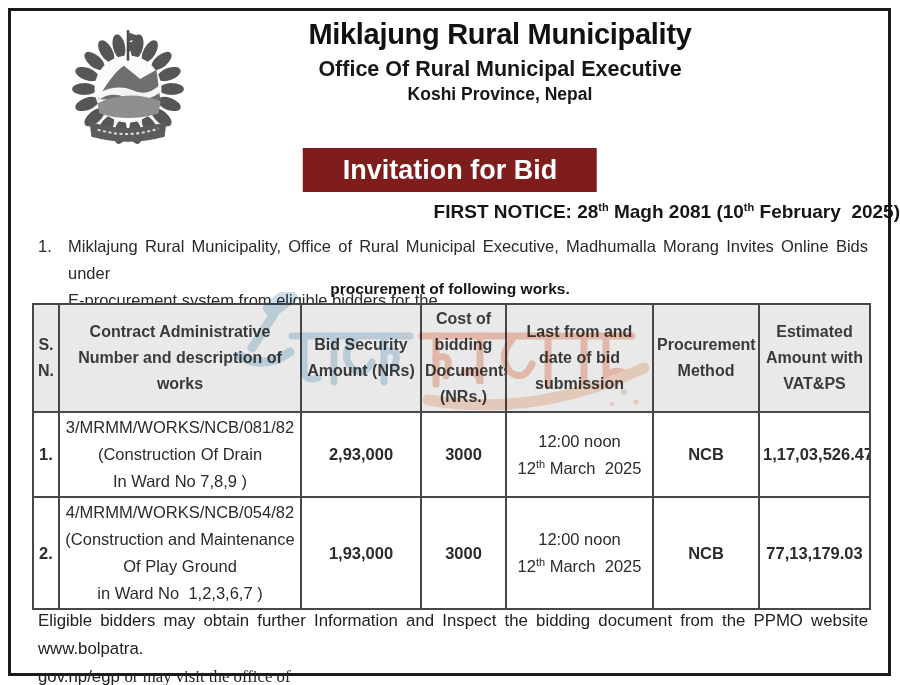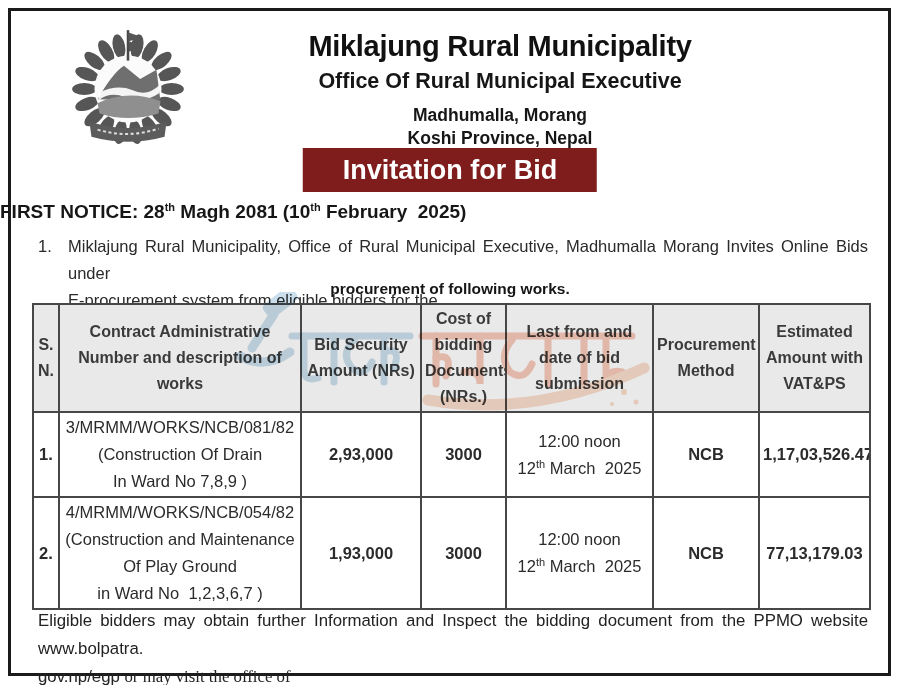--- a/index.html
+++ b/index.html
@@ -2,30 +2,30 @@
 <html><head>
 <meta charset="utf-8">
 <style>
   html,body{margin:0;padding:0;background:#fff;}
   .sheet{position:relative;width:900px;height:685px;background:#ffffff;overflow:hidden;
          font-family:"Liberation Sans","DejaVu Sans",sans-serif;color:#1f1f1f;}
   .frame{position:absolute;left:8px;top:8px;right:9px;bottom:9px;border:3px solid #1b1b1b;}
 
   .logo{position:absolute;left:62px;top:26px;width:132px;height:122px;}
 
-  .head{position:absolute;left:160px;right:60px;top:30px;text-align:center;}
+  .head{position:absolute;left:160px;right:60px;top:18px;text-align:center;}
   .org{font-size:29px;font-weight:700;letter-spacing:-.3px;line-height:33px;color:#111;}
   .office{font-size:21.5px;font-weight:700;margin-top:6px;color:#161616;}
   .addr1{font-size:17.5px;font-weight:700;margin-top:11px;color:#161616;}
   .addr2{font-size:17.5px;font-weight:700;margin-top:2px;color:#161616;}
 
   .banner{position:absolute;left:50%;transform:translateX(-50%);top:148px;background:#7f1d1d;
           color:#fff;font-size:27px;font-weight:700;line-height:44px;padding:0 40px;white-space:nowrap;}
 
-  .notice{position:absolute;left:0;right:0;top:201px;text-align:left;font-size:19px;font-weight:700;color:#161616;}
+  .notice{position:absolute;left:0;right:0;top:201px;text-align:right;font-size:19px;font-weight:700;color:#161616;}
   sup{font-size:11px;vertical-align:super;line-height:0;}
 
   .intro{position:absolute;left:38px;right:32px;top:233px;font-size:16.5px;line-height:27px;color:#2a2a2a;}
   .intro .num{position:absolute;left:0;top:0;}
   .intro .body{margin-left:30px;}
   .jline{text-align:justify;text-align-last:justify;}
   .works{position:absolute;left:0;right:0;top:280px;text-align:center;font-size:15.5px;font-weight:700;color:#161616;}
 
   table.bids{position:absolute;left:32px;top:303px;width:837px;border-collapse:collapse;table-layout:fixed;}
   table.bids th,table.bids td{border:2px solid #474747;padding:1px 3px;text-align:center;vertical-align:middle;overflow:hidden;}
@@ -75,21 +75,20 @@
     <path d="M35 72 Q50 46 61 39 L77 52 L93 43 L97 74 Z" fill="#6f6f6f"></path>
     <path d="M36 66 Q54 57 69 63 Q84 70 96 58 L96 66 Q80 77 62 70 Q48 64 36 73 Z" fill="#ffffff" opacity=".92"></path>
     <path d="M35 76 Q65 62 97 74 L95 86 Q65 95 37 86 Z" fill="#8f8f8f"></path>
     <path d="M27 94 Q65 107 103 94 L101 109 Q65 119 29 109 Z" fill="#5c5c5c"></path>
     <path d="M35 102 Q65 111 95 101" stroke="#dddddd" stroke-width="2" stroke-dasharray="3 2.5" fill="none"></path>
   </svg>
 
   <div class="head">
     <div class="org">Miklajung Rural Municipality</div>
     <div class="office">Office Of Rural Municipal Executive</div>
-    <div class="addr1">Madhumalla, Morang</div>
     <div class="addr2">Koshi Province, Nepal</div>
   </div>
 
   <div class="banner">Invitation for Bid</div>
 
   <div class="notice"><span>FIRST NOTICE: 28</span><sup>th</sup><span> Magh 2081 (10</span><sup>th</sup><span> February&nbsp; 2025)</span></div>
 
   <div class="intro">
     <span class="num">1.</span>
     <div class="body">

